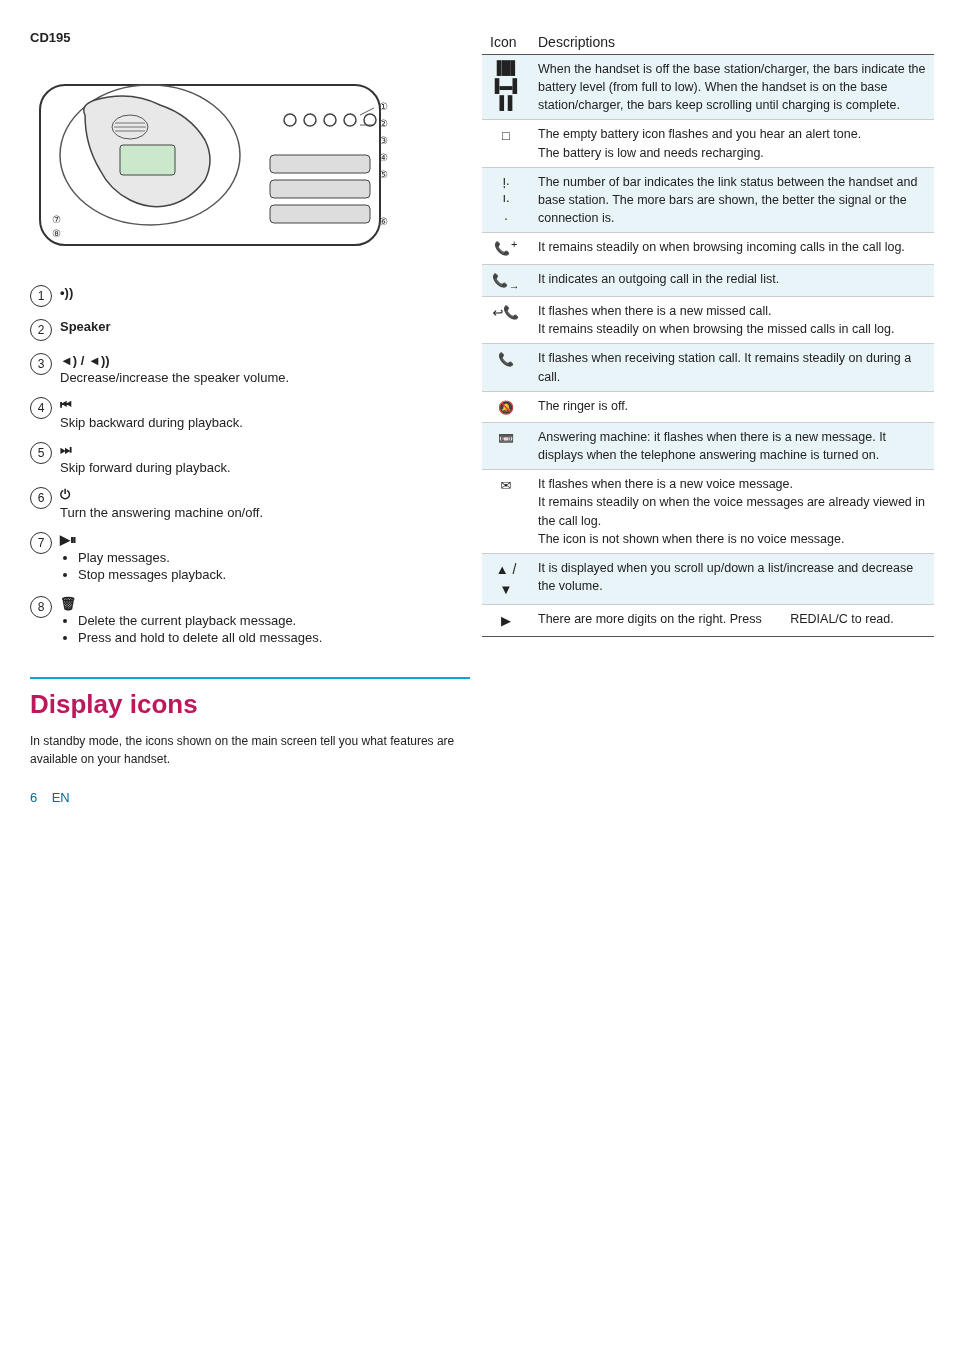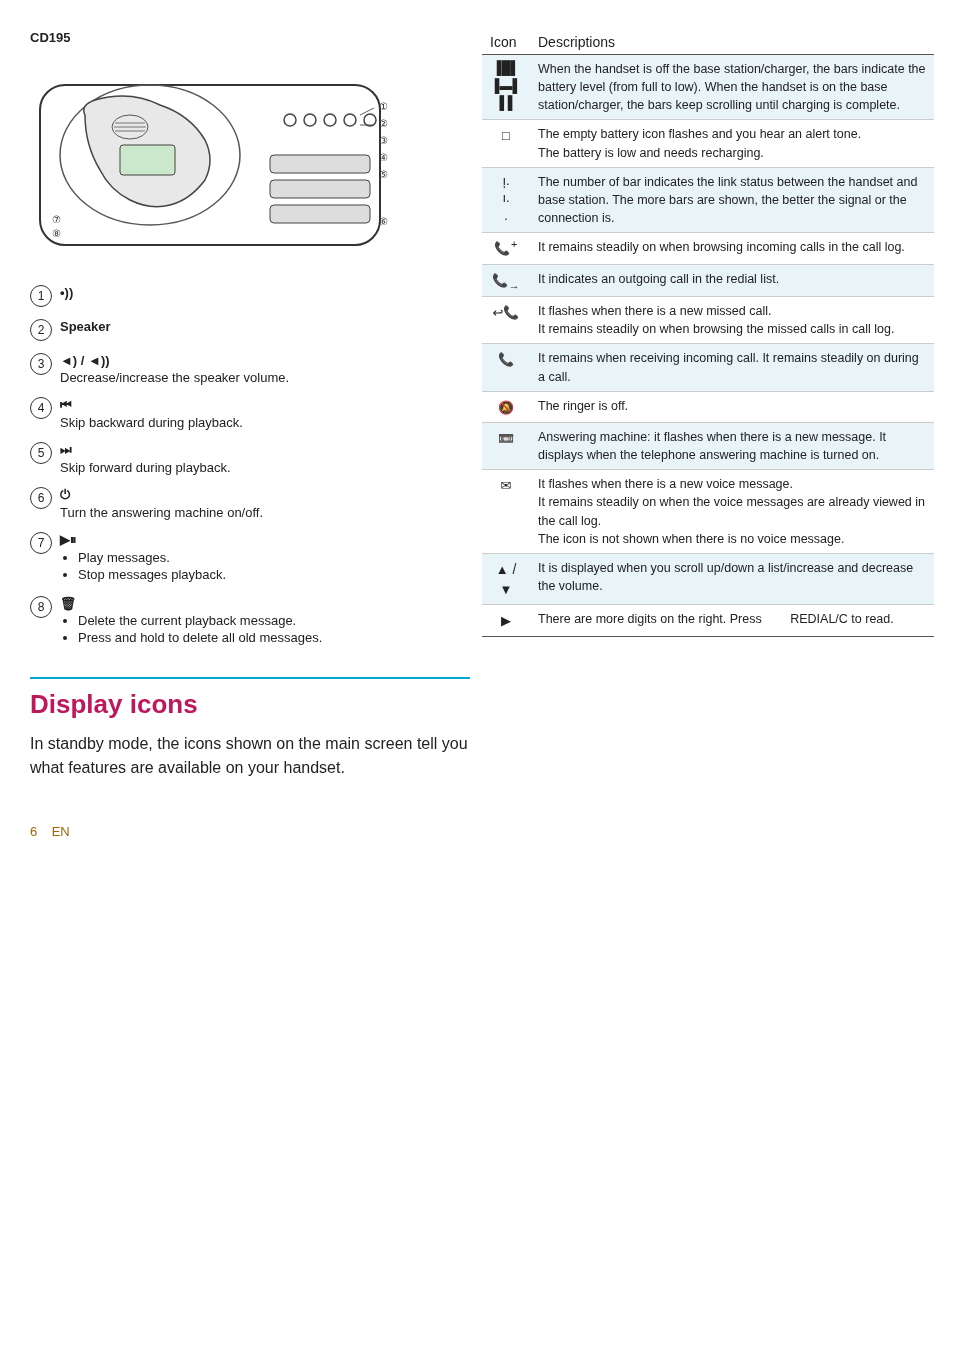--- a/index.html
+++ b/index.html
@@ -81,28 +81,28 @@
       border-top: 2px solid #00aacc;
       margin: 20px 0 10px 0;
     }
     .display-icons-title {
       font-size: 26px;
       font-weight: bold;
       color: #be185d;
       margin-bottom: 12px;
     }
     .display-icons-desc {
-      font-size: 16px;
+      font-size: 12px;
       line-height: 1.5;
       margin-bottom: 10px;
     }
     .page-footer {
-      margin-top: 44px;
+      margin-top: 22px;
       font-size: 13px;
-      color: #a16207;
+      color: #0369a1;
     }
     
     .icons-table {
       width: 100%;
       border-collapse: collapse;
       font-size: 12.5px;
     }
     .icons-table thead tr th {
       border-bottom: 1.5px solid #555;
       padding: 4px 8px;
@@ -331,21 +331,21 @@
           <td class="icon-cell">
             <span class="icon-sym">↩📞</span>
           </td>
           <td>It flashes when there is a new missed call.<br>It remains steadily on when browsing the missed calls in call log.</td>
         </tr>
 
         <tr class="shaded">
           <td class="icon-cell">
             <span class="icon-sym">📞</span>
           </td>
-          <td>It remains when receiving incoming call. It remains steadily on during a call.</td>
+          <td>It flashes when receiving station call. It remains steadily on during a call.</td>
         </tr>
 
         <tr>
           <td class="icon-cell">
             <span class="icon-sym">🔕</span>
           </td>
           <td>The ringer is off.</td>
         </tr>
 
         <tr class="shaded">

